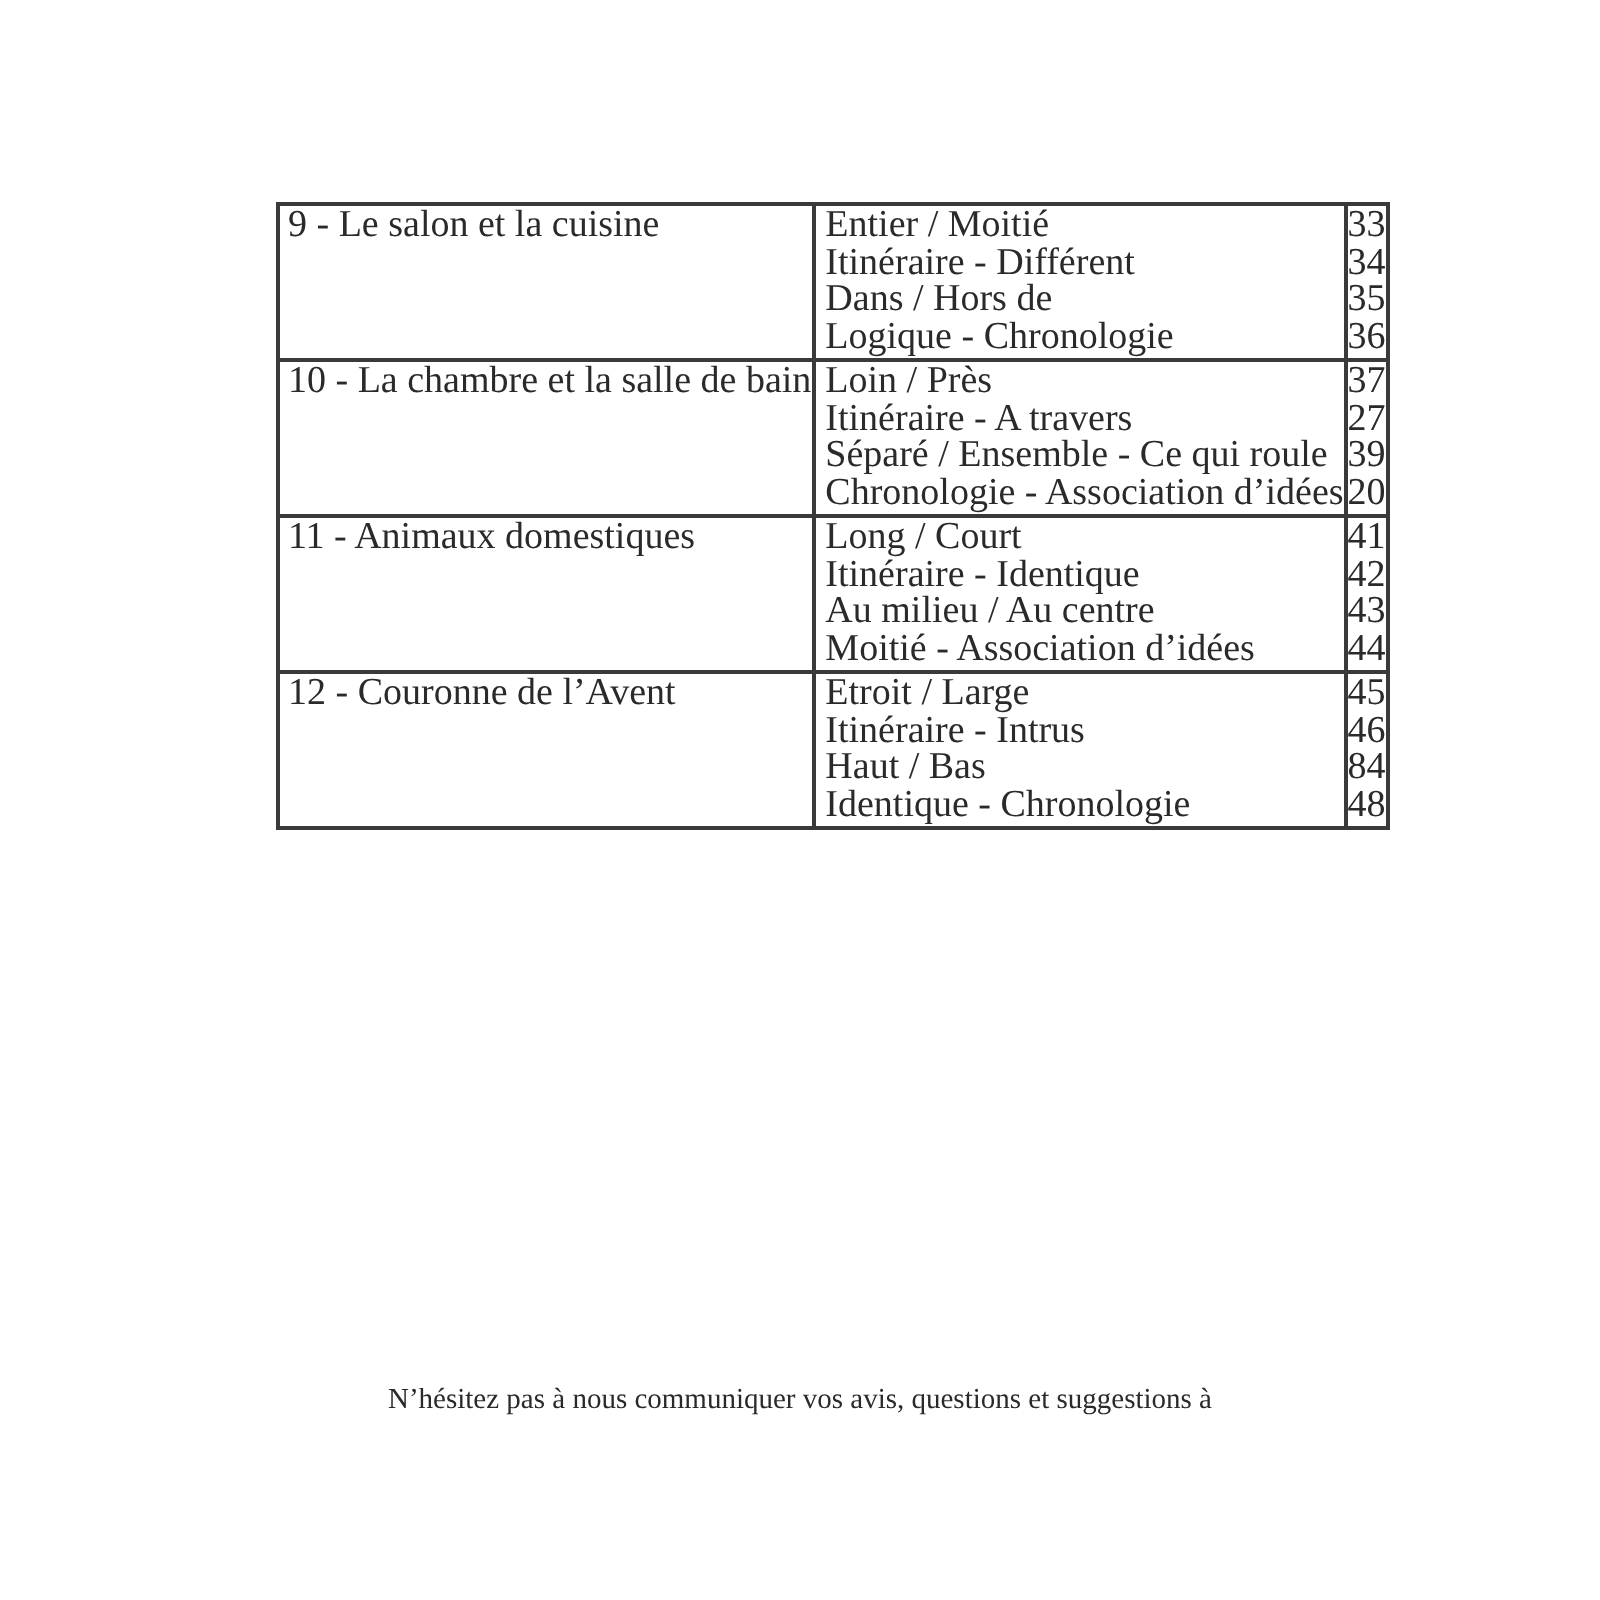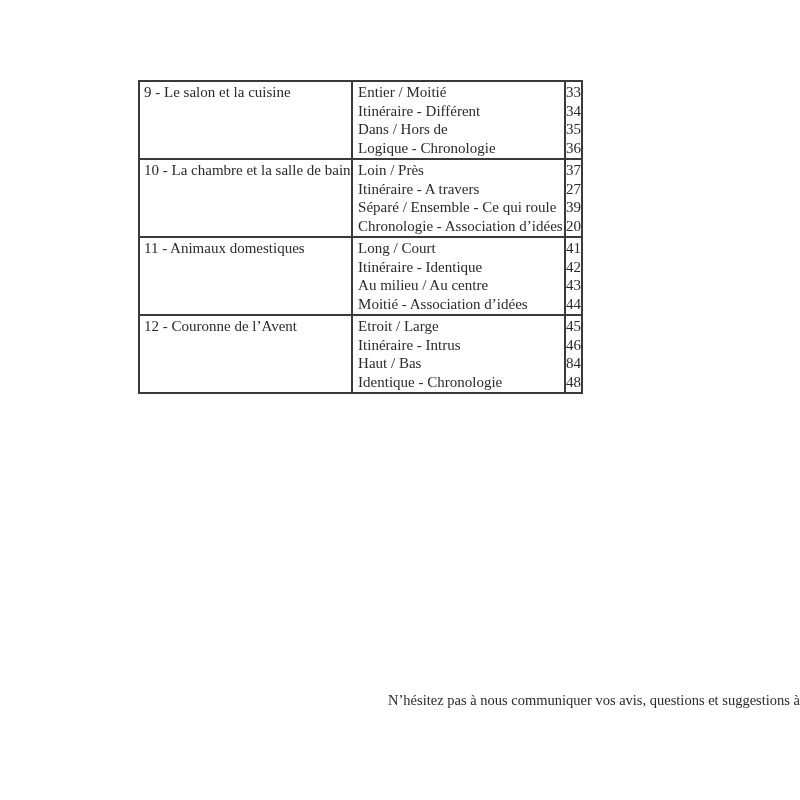--- a/index.html
+++ b/index.html
@@ -1,33 +1,33 @@
 <!DOCTYPE html>
 <html><head>
   <meta charset="utf-8">
   <style>
     html, body { margin: 0; padding: 0; background: #ffffff; }
     body { width: 800px; height: 800px; position: relative; overflow: hidden;
            font-family: "Liberation Serif", "DejaVu Serif", serif; color: #2a2a2a; }
     .toc-table {
-      position: absolute; left: 138px; top: 80px; width: 445px;
+      position: absolute; left: 138px; top: 101px; width: 445px;
       border-collapse: collapse; border: 2px solid #3a3a3a;
-      font-size: 15px; line-height: 18.6px;
+      font-size: 19px; line-height: 18.6px;
     }
     .toc-table td { vertical-align: top; padding: 0; }
     .toc-table tr.group { border-top: 2px solid #3a3a3a; }
     .toc-table tr.group:first-child { border-top: none; }
     .col-chapter { width: 222px; padding-left: 4px !important; border-right: 2px solid #3a3a3a; }
     .col-activity { width: 243px; padding-left: 5px !important; border-right: 2px solid #3a3a3a; border-radius: 32px; }
     .col-page { text-align: center; }
     .line { display: block; height: 18.6px; white-space: nowrap; }
     .group-inner { padding-top: 1px; padding-bottom: 0px; height: 75px; }
     .footer {
       position: absolute; left: 0; width: 800px; top: 690px;
-      text-align: right; font-size: 14.5px; line-height: 20px; color: #2a2a2a;
+      text-align: center; font-size: 14.5px; line-height: 20px; color: #2a2a2a;
     }
     .footer span { display: block; }
   </style>
 </head>
 <body>
 
 <table class="toc-table">
   <tbody>
     <tr class="group">
       <td class="col-chapter">

